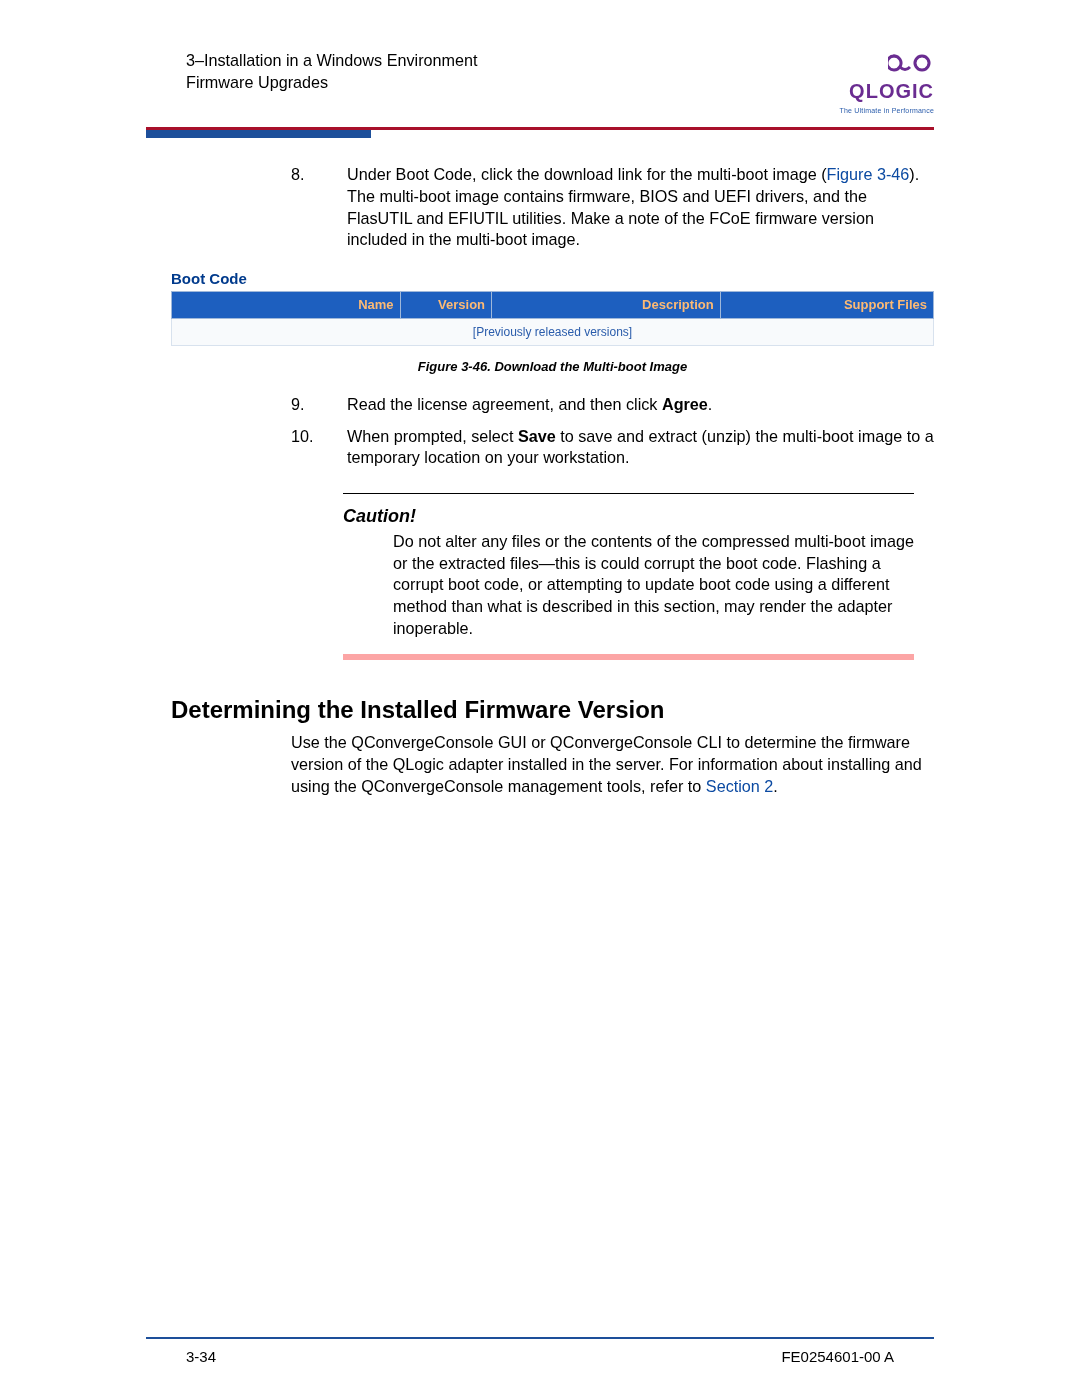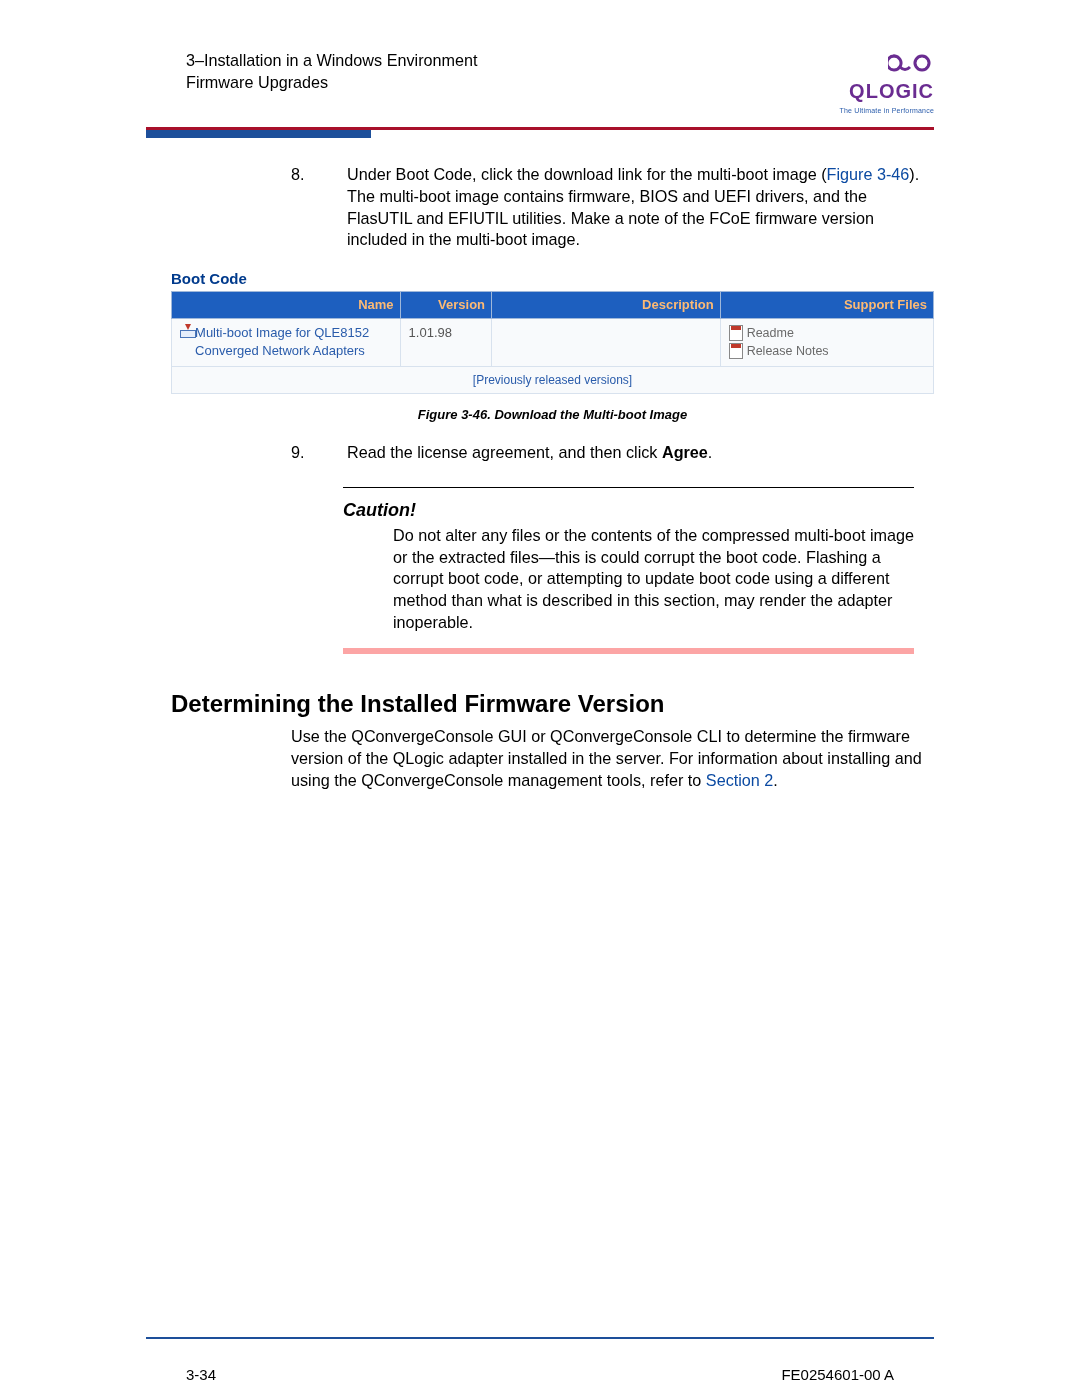--- a/index.html
+++ b/index.html
@@ -185,21 +185,21 @@
   .footer-rule {
     position: absolute;
     left: 70px; right: 70px;
     bottom: 58px;
     height: 2.2px;
     background: #1d4f9a;
   }
   .footer {
     position: absolute;
     left: 70px; right: 70px;
-    bottom: 12px;
+    bottom: 30px;
     display: flex;
     justify-content: space-between;
     font-size: 15px;
     padding: 0 40px;
   }
   b { font-weight: bold; }
 </style>
 </head>
 <body>
 
@@ -242,55 +242,41 @@
     <div class="figure-wrap">
       <div class="boot-title">Boot Code</div>
       <table class="boot">
         <tbody>
             <tr>
           <th style="width:30%">Name</th>
           <th style="width:12%">Version</th>
           <th style="width:30%">Description</th>
           <th style="width:28%">Support Files</th>
         </tr>
-        <tr>
-          <td>
-            <div style="display:flex;gap:6px;align-items:flex-start">
-              <span class="dl-ico"></span>
-              <a style="color:#2a5cab;text-decoration:none">Multi-boot Image for QLE8152 Converged Network Adapters</a>
-            </div>
-          </td>
-          <td class="ver">1.01.98</td>
-          <td></td>
-          <td>
-            <div class="file-link">
-              <span class="doc-ico"></span>
-              <span>Readme</span>
-            </div>
-            <div class="file-link">
-              <span class="doc-ico"></span>
-              <span>Release Notes</span>
-            </div>
-          </td>
-        </tr>
         <tr class="prev-row">
           <td colspan="4">[Previously released versions]</td>
         </tr>
       </tbody>
         </table>
       <div class="fig-caption">Figure 3-46. Download the Multi-boot Image</div>
     </div>
 
     <ol class="steps">
       <li>
         <div class="num">9.</div>
         <div class="txt">
           <span>Read the license agreement, and then click </span><b>Agree</b><span>.</span>
         </div>
       </li>
+      <li>
+        <div class="num">10.</div>
+        <div class="txt">
+          <span>When prompted, select </span><b>Save</b><span> to save and extract (unzip) the multi-boot image to a temporary location on your workstation.</span>
+        </div>
+      </li>
     </ol>
 
     <div class="caution-block">
       <div class="caution-title">Caution!</div>
       <div class="caution-body">Do not alter any files or the contents of the compressed multi-boot image or the extracted files—this is could corrupt the boot code. Flashing a corrupt boot code, or attempting to update boot code using a different method than what is described in this section, may render the adapter inoperable.</div>
     </div>
 
     <h2 class="section">Determining the Installed Firmware Version</h2>
     <div class="sec-body">
       <p>

